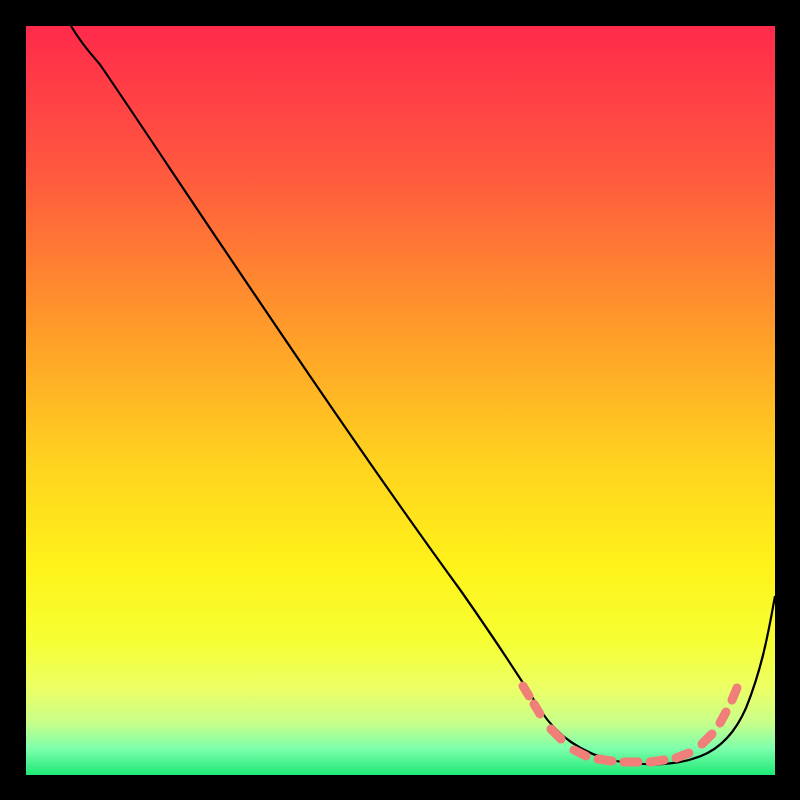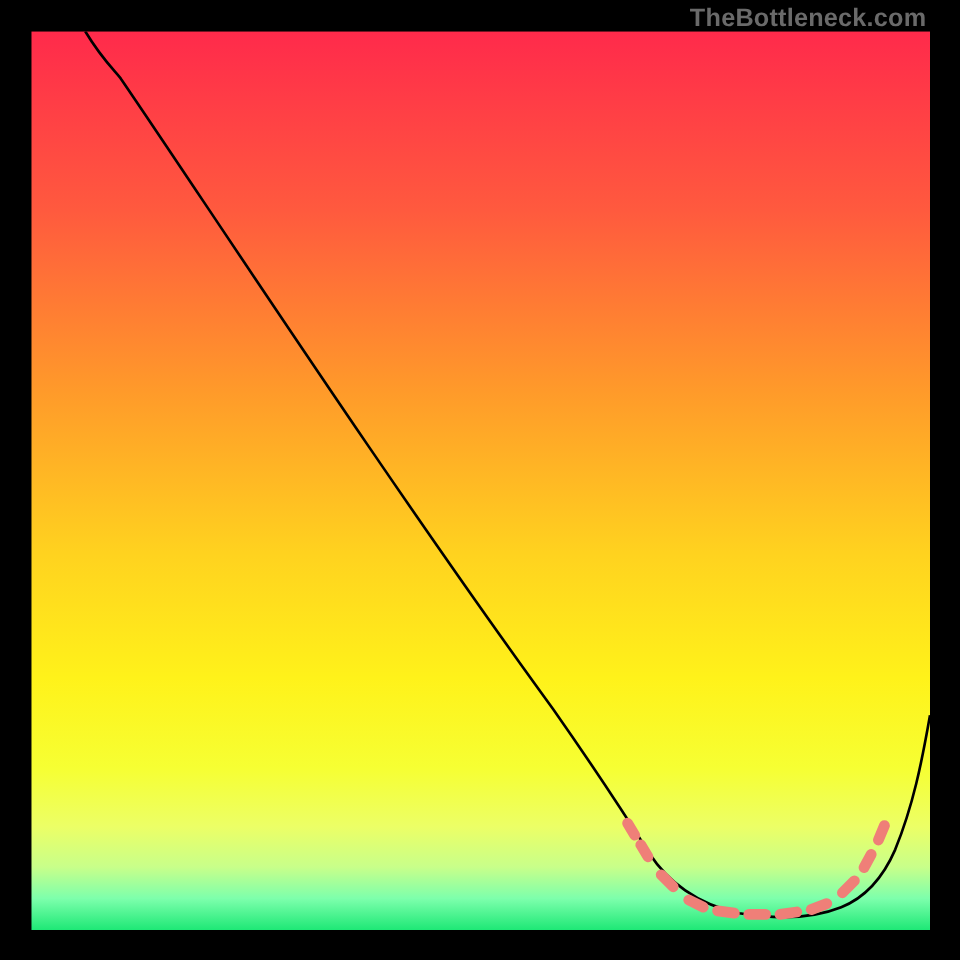--- a/index.html
+++ b/index.html
@@ -91,14 +91,13 @@
         <line x1="624" y1="736" x2="638" y2="734"></line>
         <line x1="650" y1="732" x2="663" y2="727"></line>
         <line x1="676" y1="718" x2="686" y2="708"></line>
         <line x1="694" y1="697" x2="700" y2="686"></line>
         <line x1="706" y1="674" x2="711" y2="662"></line>
       </g>
     </svg>
 
   </div>
 
-  <div class="watermark">TheBottleneck.com</div>
 </div>
 
 </body></html>

